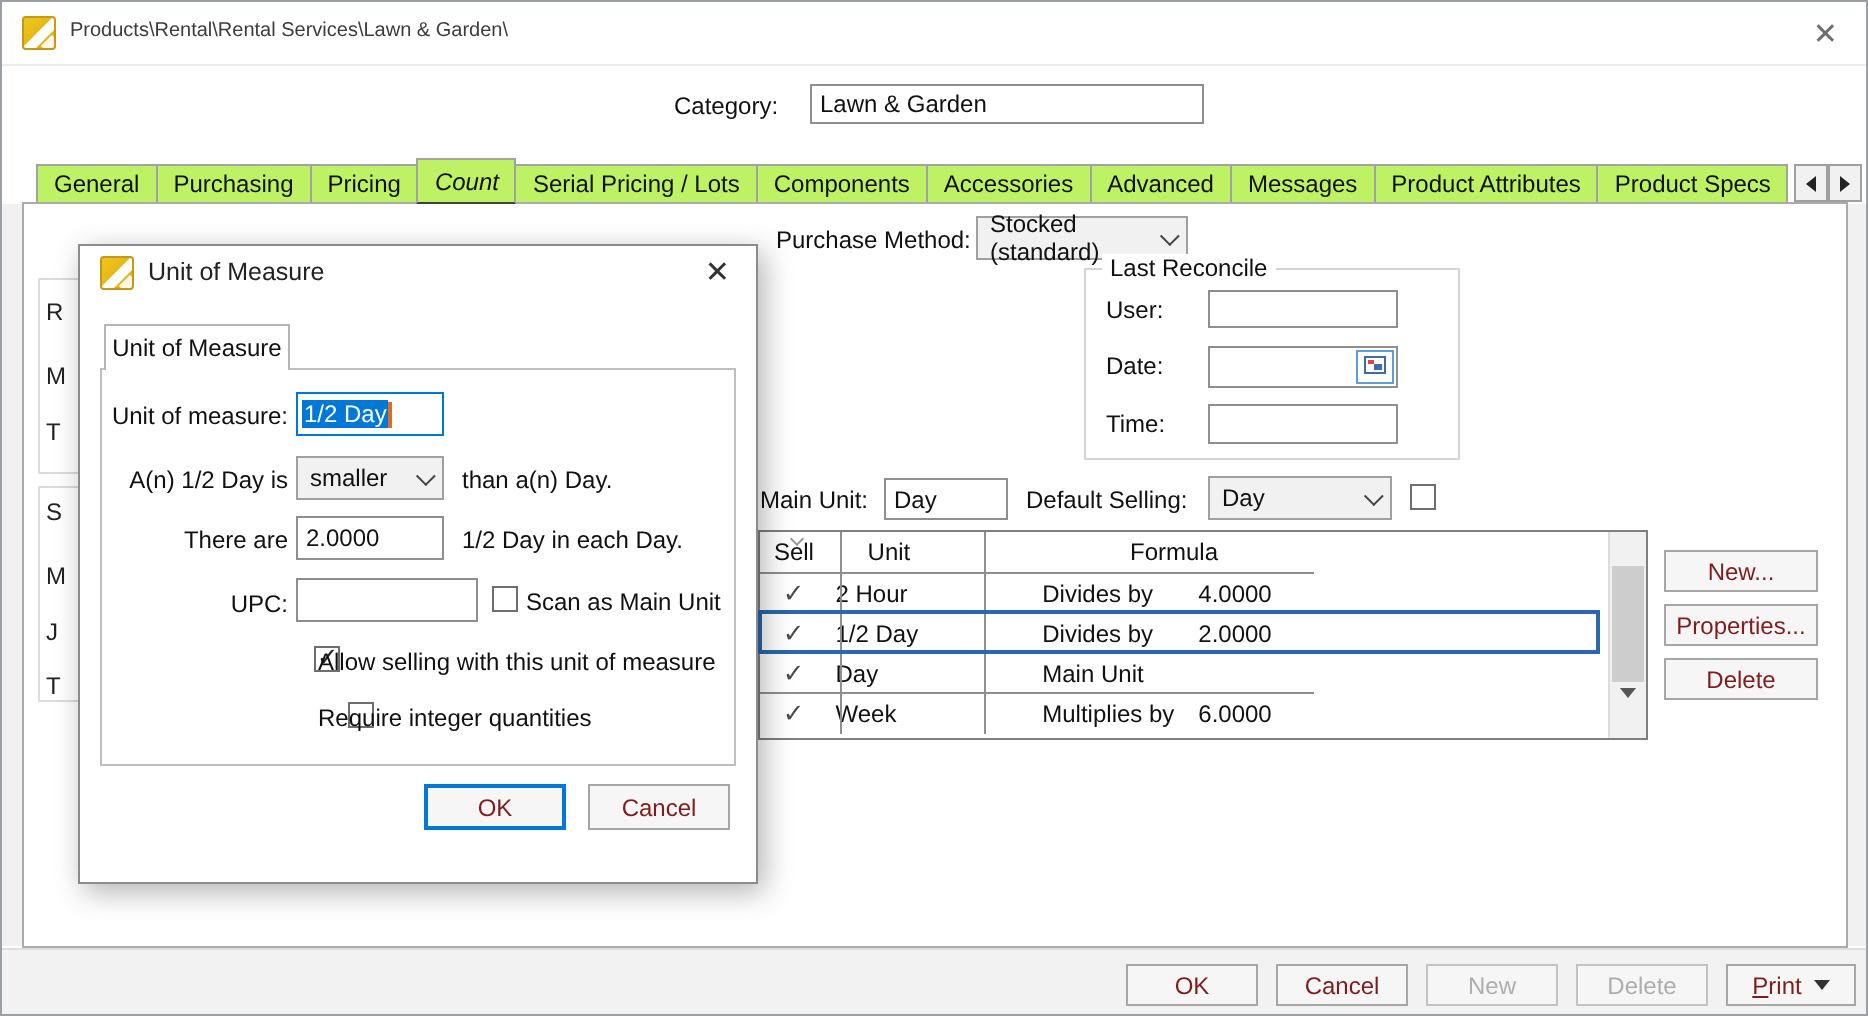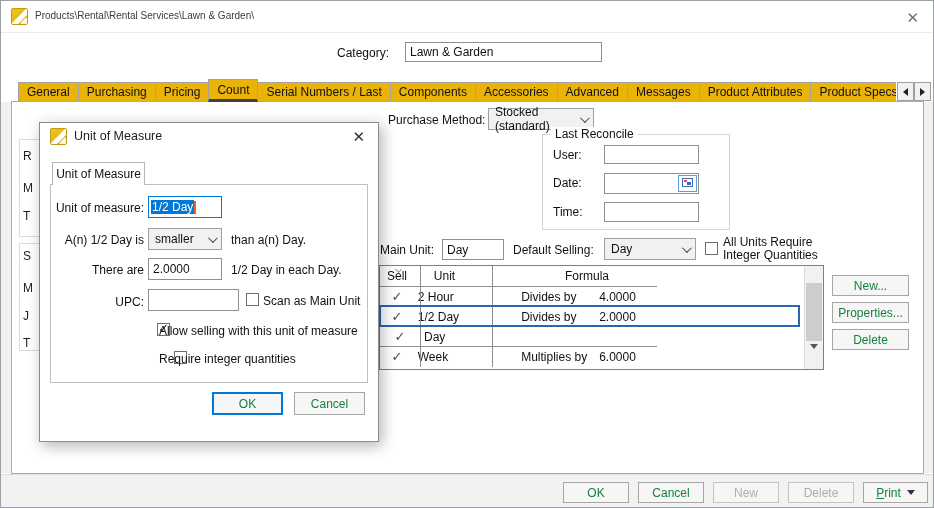--- a/index.html
+++ b/index.html
@@ -18,33 +18,33 @@
            transform:rotate(45deg);opacity:.9;}
   .close-x{color:#6f6f6f;font-size:15px;line-height:15px;cursor:default;}
   .title-text{color:#3c3c3c;font-size:10px;}
   
   .tbox{border:1px solid #8f8f8f;background:#fff;height:20px;padding:0 4px;font:inherit;color:#111;width:100%;}
   .combo{border:1px solid #a0a0a0;background:#f1f1f1;display:flex;align-items:center;justify-content:space-between;
          padding:0 6px 0 6px;height:22px;}
   .chev{width:7px;height:7px;border-right:1.4px solid #444;border-bottom:1.4px solid #444;
         transform:rotate(45deg) translateY(-2px);flex:0 0 auto;}
   .btn{display:flex;align-items:center;justify-content:center;background:#f6f6f6;border:1px solid #a6a6a6;
-       font:inherit;color:#15803d;cursor:default;}
+       font:inherit;color:#7f1d1d;cursor:default;}
   .btn.disabled{color:#aeaeae;border-color:#c3c3c3;}
   .btn.focused{border:2px solid #0078d7;}
   .cb{width:13px;height:13px;border:1px solid #6e6e6e;background:#fff;display:inline-block;position:relative;}
   .cb.checked::after{content:"✓";position:absolute;left:0px;top:-3px;font-size:13px;color:#222;}
   .fieldset{border:1px solid #d4d4d4;}
   .fieldset .legend{position:absolute;top:-8px;left:8px;background:#fff;padding:0 4px;}
   
   .tabstrip{display:flex;align-items:flex-end;overflow:hidden;}
-  .tab{height:20px;border:1px solid #a3a3a3;background:#eab308;padding:0 8px;display:flex;align-items:center;
+  .tab{height:20px;border:1px solid #a3a3a3;background:#bef264;padding:0 8px;display:flex;align-items:center;
        margin-left:-1px;white-space:nowrap;text-align:center;}
   .tab:first-child{margin-left:0;}
-  .tab.active{height:23px;border-bottom:3px solid #404040;position:relative;z-index:3;}
+  .tab.active{height:23px;border-bottom:1px solid #404040;position:relative;z-index:3;font-style:italic;}
   .tabpane{border:1px solid #ababab;background:#fff;}
   .scrollbtn{width:17px;height:19px;background:#f1f1f1;border:1px solid #9f9f9f;display:flex;
              align-items:center;justify-content:center;}
   .tri-l{width:0;height:0;border-top:4px solid transparent;border-bottom:4px solid transparent;border-right:5px solid #222;}
   .tri-r{width:0;height:0;border-top:4px solid transparent;border-bottom:4px solid transparent;border-left:5px solid #222;}
   .tri-u{width:0;height:0;border-left:4px solid transparent;border-right:4px solid transparent;border-bottom:5px solid #555;}
   .tri-d{width:0;height:0;border-left:4px solid transparent;border-right:4px solid transparent;border-top:5px solid #555;}
   
   .utable{border:1px solid #7f7f7f;background:#fff;}
   .utable .hdr,.utable .row{display:flex;height:20px;align-items:center;}
@@ -82,21 +82,21 @@
   
   <span class="abs lbl" style="left:336px;top:45px;">Category:</span>
   <input class="abs tbox" style="left: 404px; top: 41px; width: 197px;" readonly="" value="Lawn &amp; Garden">
 
   
   <div class="abs tabstrip" style="left:17px;top:78px;width:878px;height:23px;" id="tabstrip">
       <div class="tab">General</div>
       <div class="tab">Purchasing</div>
       <div class="tab">Pricing</div>
       <div class="tab active">Count</div>
-      <div class="tab">Serial Numbers / Last</div>
+      <div class="tab">Serial Pricing / Lots</div>
       <div class="tab">Components</div>
       <div class="tab">Accessories</div>
       <div class="tab">Advanced</div>
       <div class="tab">Messages</div>
       <div class="tab">Product Attributes</div>
       <div class="tab">Product Specs</div>
     </div>
   <div class="abs scrollbtn" style="left:896px;top:81px;">
     <span class="tri-l"></span>
   </div>
@@ -148,24 +148,20 @@
 
   
   <span class="abs lbl" style="left:379px;top:242px;">Main Unit:</span>
   <input class="abs tbox" style="left: 441px; top: 238px; width: 62px; height: 21px;" readonly="" value="Day">
   <span class="abs lbl" style="left:512px;top:242px;">Default Selling:</span>
   <div class="abs combo" style="left:603px;top:237px;width:92px;">
     <span>Day</span>
     <span class="chev"></span>
   </div>
   <span class="abs cb" style="left:704px;top:241px;"></span>
-  <div class="abs" style="left:722px;top:235px;line-height:13px;">
-    <div class="lbl">All Units Require</div>
-    <div class="lbl">Integer Quantities</div>
-  </div>
 
   
   <div class="abs utable" style="left:378px;top:264px;width:445px;height:105px;">
     <div class="hdr">
       <span class="c-sell" style="position:relative;">
         <span class="abs" style="left:16px;top:-2px;width:5px;height:5px;border-left:1px solid #999;border-bottom:1px solid #999;transform:rotate(-45deg);"></span>
         <span>Sell</span>
       </span>
       <span class="c-unit">Unit</span>
       <span class="c-form">Formula</span>
@@ -183,20 +179,24 @@
           <span class="c-sell check">✓</span>
           <span class="c-unit">1/2 Day</span>
           <span class="c-form">
             <span style="width:78px;">Divides by</span>
             <span>2.0000</span>
           </span>
         </div>
         <div class="row">
           <span class="c-sell check">✓</span>
           <span class="c-unit">Day</span>
+          <span class="c-form">
+            <span style="width:78px;">Main Unit</span>
+            <span></span>
+          </span>
         </div>
         <div class="row">
           <span class="c-sell check">✓</span>
           <span class="c-unit">Week</span>
           <span class="c-form">
             <span style="width:78px;">Multiplies by</span>
             <span>6.0000</span>
           </span>
         </div>
       </div>

